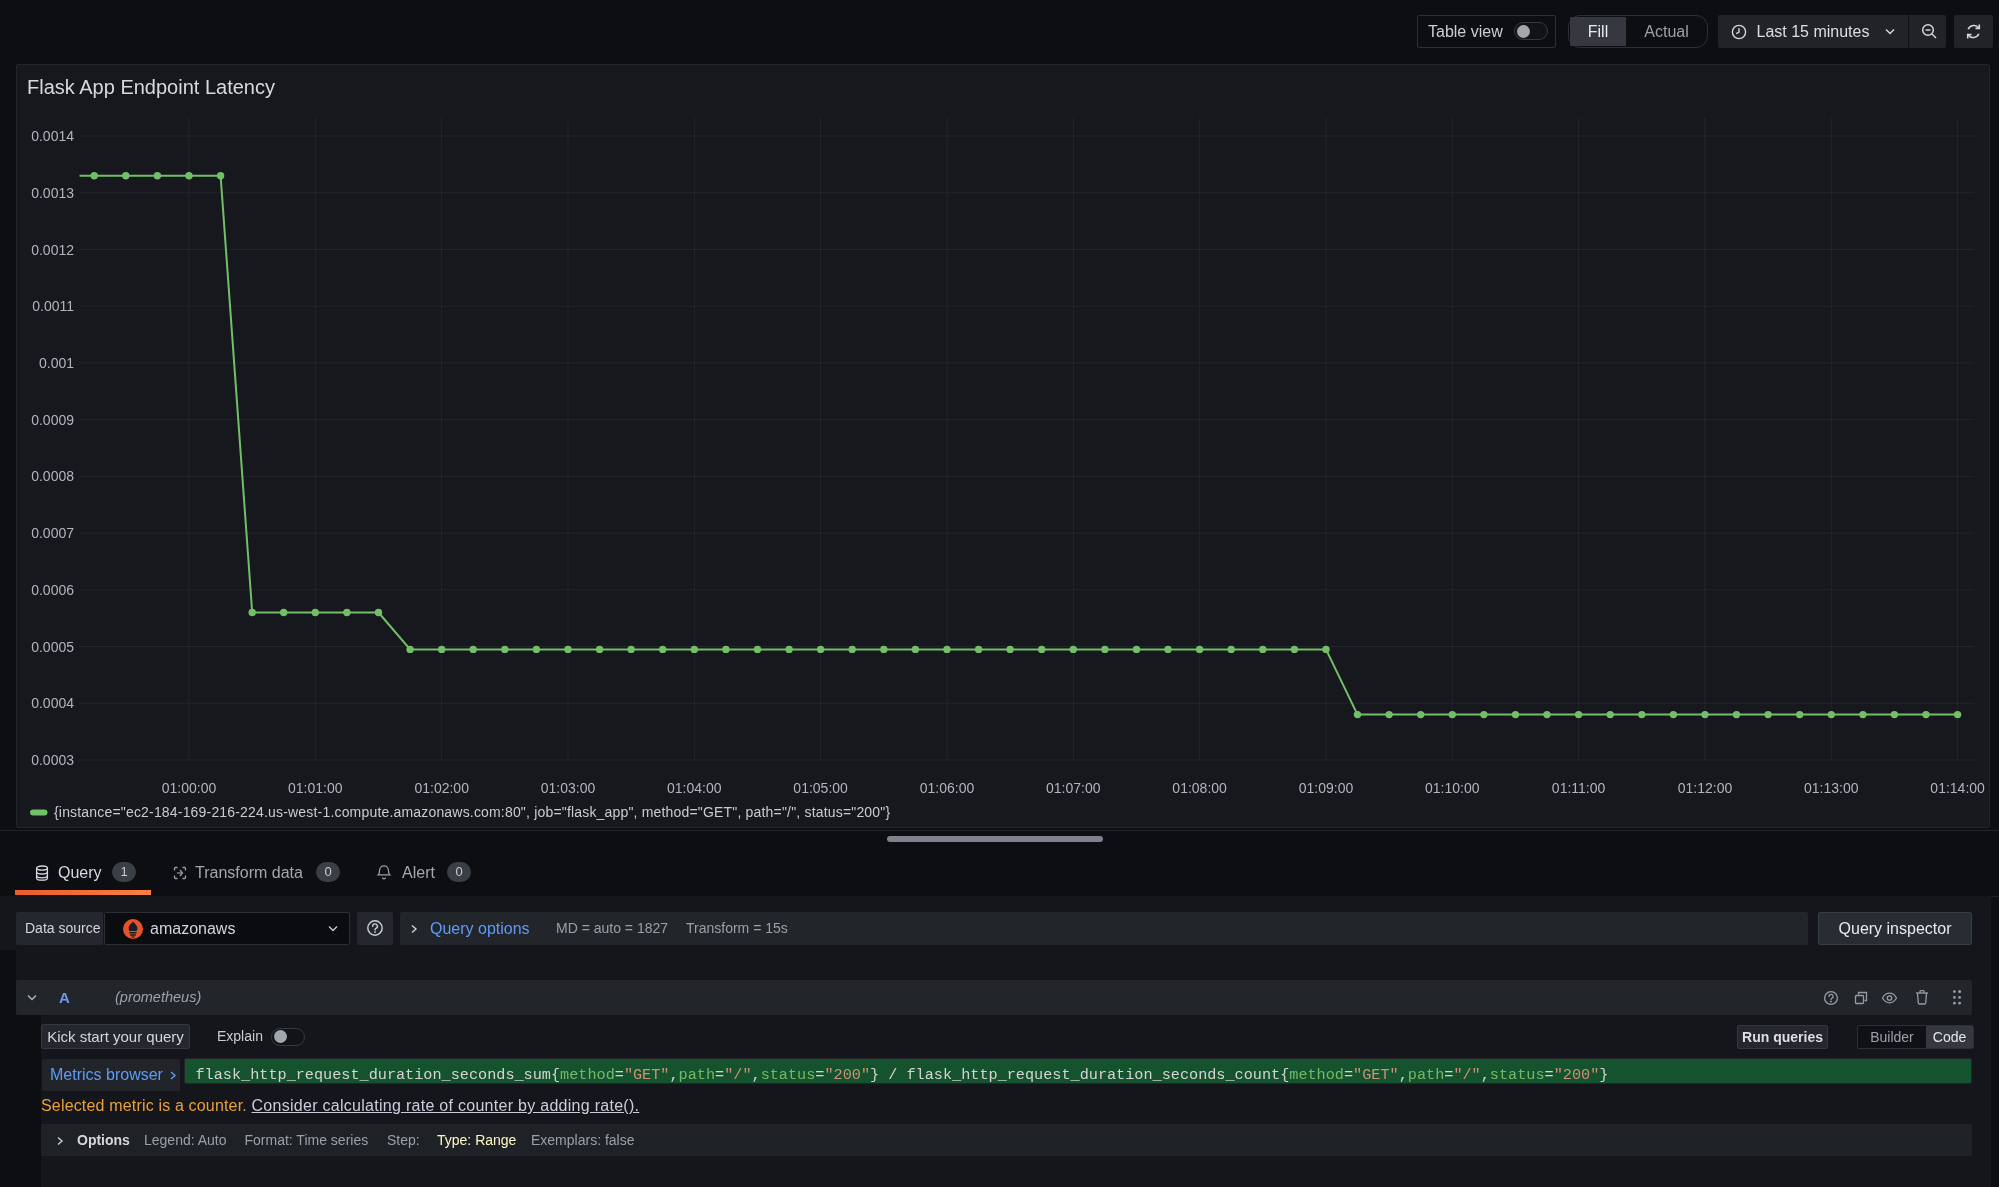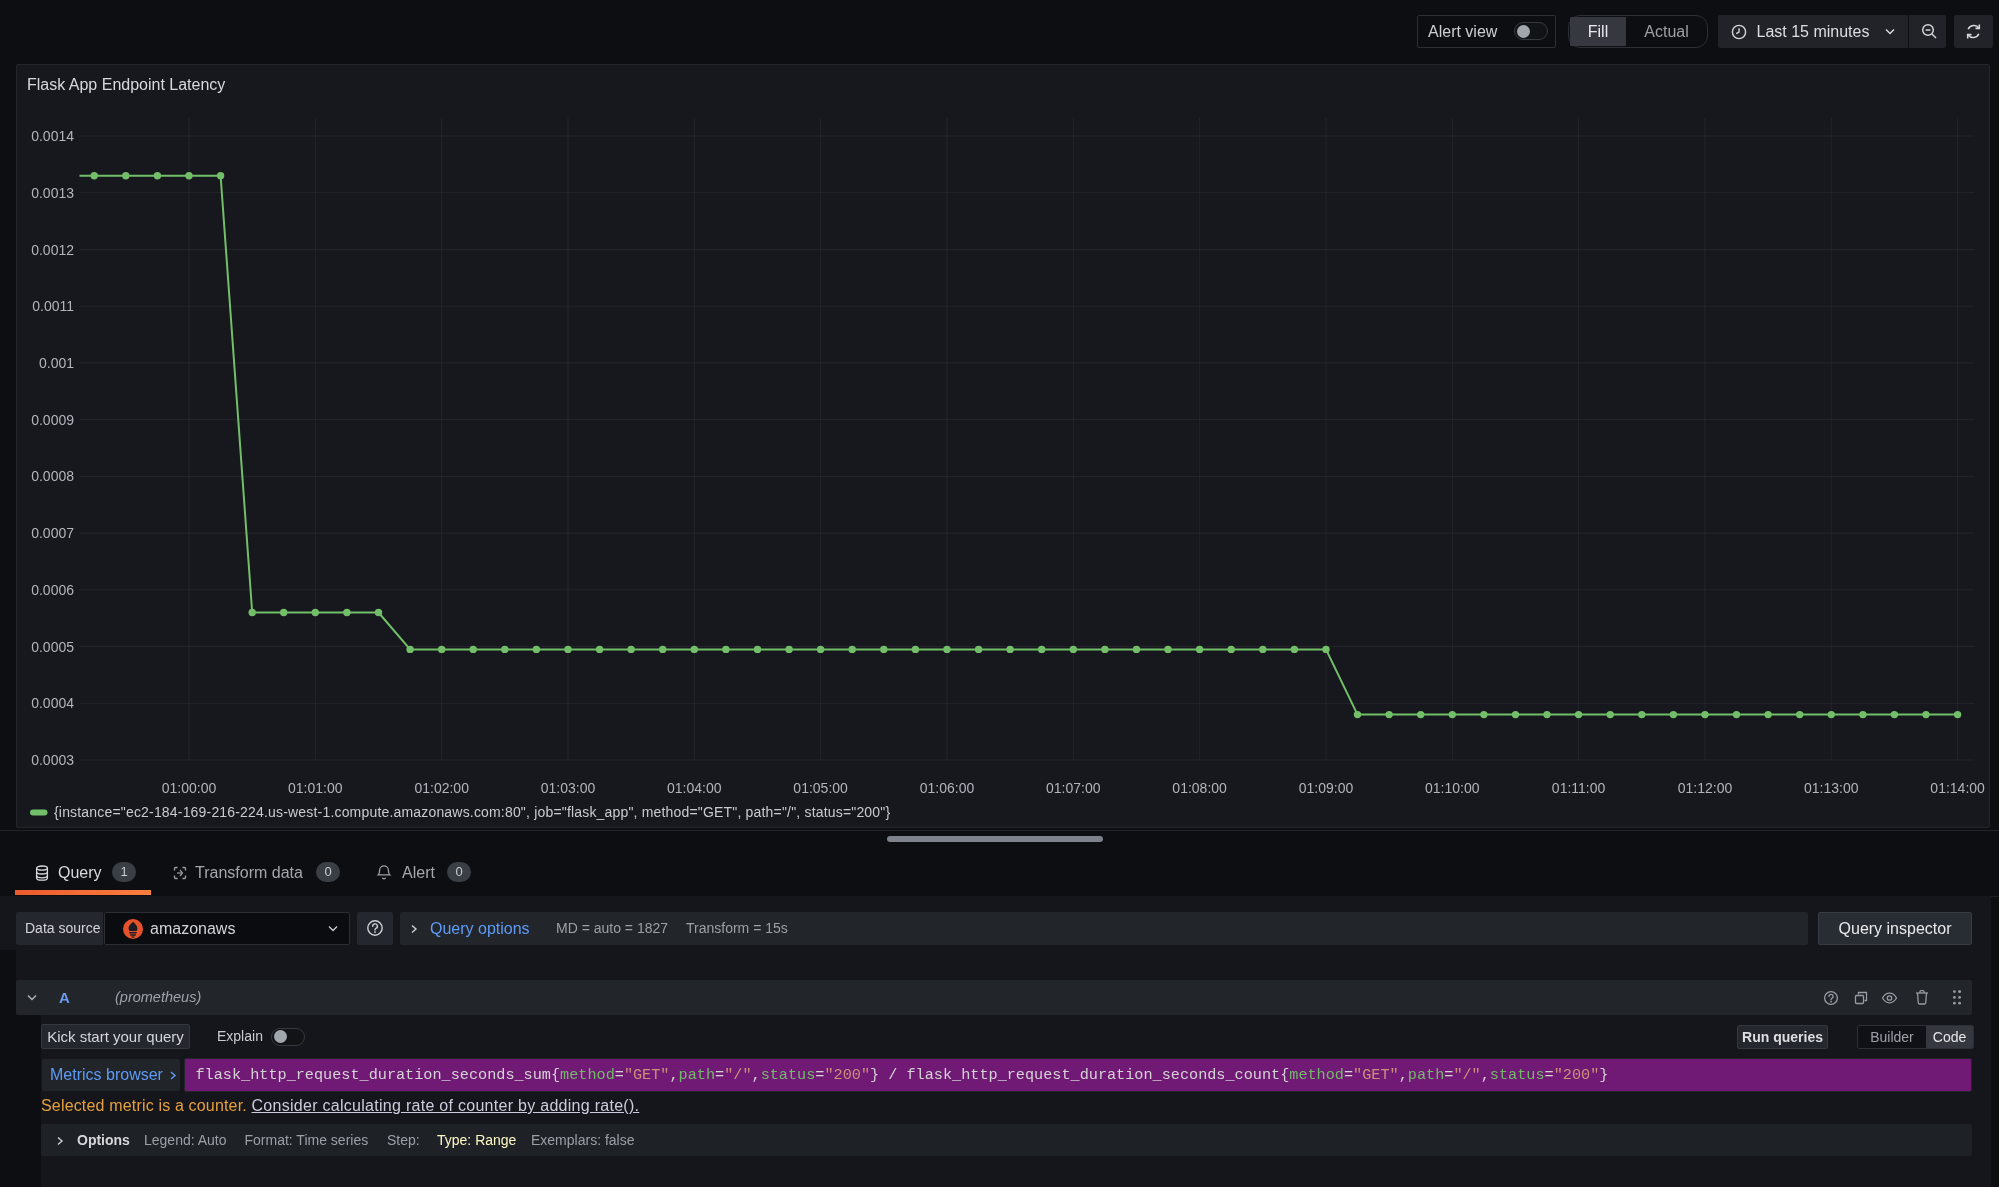--- a/index.html
+++ b/index.html
@@ -13,21 +13,21 @@
 .knob{position:absolute;left:2px;top:2px;width:12px;height:12px;border-radius:50%;background:#a2a7ae}
 .btn{background:#24272d;border:1px solid #34373e;border-radius:2px;color:#d3d6da;text-align:center}
 .badge{display:inline-block;background:#3a3f46;color:#c9ccd1;border-radius:10px;font-size:13px;line-height:20px;text-align:center}
 .icn{position:absolute}
 svg{display:block}
 </style></head>
 <body>
 <div id="root">
 
 <div class="abs" style="left:1417px;top:15px;width:139px;height:33px;border:1px solid #2d2f35;border-radius:2px">
-  <span style="position:absolute;left:10px;top:0;line-height:31px;font-size:16px;color:#ccced4">Alert view</span>
+  <span style="position:absolute;left:10px;top:0;line-height:31px;font-size:16px;color:#ccced4">Table view</span>
   <div class="pill" style="position:absolute;left:96px;top:6px;width:34px;height:18px">
     <div class="knob" style="width:13px;height:13px;top:1.5px"></div>
   </div>
 </div>
 
 <div class="abs" style="left:1568px;top:15px;width:140px;height:33px;border:1px solid #2d2f35;border-radius:12px">
   <div class="abs" style="left:1px;top:1px;width:56px;height:29px;background:#35383f;border-radius:1px;color:#e8eaed;font-size:16px;font-weight:500;line-height:29px;text-align:center">Fill</div>
   <div class="abs" style="left:57px;top:0;width:81px;height:31px;color:#9ba0a7;font-size:16px;line-height:31px;text-align:center">Actual</div>
 </div>
 
@@ -51,21 +51,21 @@
 <div class="abs" style="left:1954px;top:15px;width:39px;height:33px;background:#212329;border-radius:2px">
   <svg class="icn" style="left:11px;top:8px" width="17" height="17" viewBox="0 0 17 17" fill="none" stroke="#d4d6db" stroke-width="1.6">
     <path d="M13.9 5.1 A6.1 6.1 0 0 0 3.2 6.3"></path>
     <path d="M3.1 11.9 A6.1 6.1 0 0 0 13.8 10.7"></path>
     <path d="M14.3 1.6 V5.4 H10.5" fill="none"></path>
     <path d="M2.7 15.4 V11.6 H6.5" fill="none"></path>
   </svg>
 </div>
 
 <div class="abs" style="left:16px;top:64px;width:1974px;height:764px;background:#16181d;border:1px solid #22252a;border-radius:2px">
-  <div class="abs" style="left:10px;top:11px;font-size:16px;font-weight:500;color:#d7d9de">Flask App Endpoint Latency</div>
+  <div class="abs" style="left:10px;top:11px;font-size:20px;font-weight:500;color:#d7d9de">Flask App Endpoint Latency</div>
   <svg class="abs" style="left:0;top:0" width="1972" height="762" viewBox="0 0 1972 762">
 <line x1="62.5" y1="71.0" x2="1957.5" y2="71.0" class="g"></line>
 <text x="57" y="76.0" class="yl">0.0014</text>
 <line x1="62.5" y1="127.7" x2="1957.5" y2="127.7" class="g"></line>
 <text x="57" y="132.7" class="yl">0.0013</text>
 <line x1="62.5" y1="184.5" x2="1957.5" y2="184.5" class="g"></line>
 <text x="57" y="189.5" class="yl">0.0012</text>
 <line x1="62.5" y1="241.2" x2="1957.5" y2="241.2" class="g"></line>
 <text x="57" y="246.2" class="yl">0.0011</text>
 <line x1="62.5" y1="297.9" x2="1957.5" y2="297.9" class="g"></line>
@@ -291,21 +291,21 @@
   <span style="position:absolute;left:0;top:0;width:68px;text-align:center;line-height:22px;font-size:14px;font-weight:500;color:#9ba0a7">Builder</span>
   <div style="position:absolute;left:68px;top:0;width:47px;height:22px;background:#35383f;border-radius:1px;text-align:center;line-height:22px;font-size:14px;font-weight:500;color:#e4e6e9">Code</div>
 </div>
 
 <div class="abs" style="left:42px;top:1059px;width:138px;height:32px;background:#212429;border-radius:2px">
   <span style="position:absolute;left:8px;top:0;line-height:32px;font-size:16px;font-weight:500;color:#5e9bf7">Metrics browser</span>
   <svg class="icn" style="left:127px;top:12px" width="8" height="9" viewBox="0 0 8 9" fill="none" stroke="#5e9bf7" stroke-width="1.4">
         <path d="M2 1 L6 4.5 L2 8"></path>
       </svg>
 </div>
-<div class="abs" style="left:184px;top:1058px;width:1788px;height:34px;background:#701a75;border:1px solid #232529;border-radius:2px">
+<div class="abs" style="left:184px;top:1058px;width:1788px;height:26px;background:#14532d;border:1px solid #232529;border-radius:2px">
   <div style="position:absolute;left:10.5px;top:0;line-height:32px;font-family:'Liberation Mono',monospace;font-size:15.2px;color:#d4d4d4;white-space:pre">flask_http_request_duration_seconds_sum{<span style="color:#72b96a">method</span>=<span style="color:#ce9178">"GET"</span>,<span style="color:#72b96a">path</span>=<span style="color:#ce9178">"/"</span>,<span style="color:#72b96a">status</span>=<span style="color:#ce9178">"200"</span>} / flask_http_request_duration_seconds_count{<span style="color:#72b96a">method</span>=<span style="color:#ce9178">"GET"</span>,<span style="color:#72b96a">path</span>=<span style="color:#ce9178">"/"</span>,<span style="color:#72b96a">status</span>=<span style="color:#ce9178">"200"</span>}</div>
 </div>
 
 <div class="abs" style="left:41px;top:1097px;font-size:16px;letter-spacing:0.17px;color:#e7a13b">Selected metric is a counter.&nbsp;<span style="color:#ccccdc;letter-spacing:0.28px;text-decoration:underline">Consider calculating rate of counter by adding rate().</span></div>
 
 <div class="abs" style="left:41px;top:1124px;width:1931px;height:32px;background:#1e2126;border-radius:2px">
   <svg class="icn" style="left:15px;top:11.5px" width="8" height="10" viewBox="0 0 8 10" fill="none" stroke="#cdd0d5" stroke-width="1.4">
         <path d="M2 1.5 L6 5 L2 8.5"></path>
       </svg>
   <span style="position:absolute;left:36px;top:0;line-height:32px;font-size:14px;font-weight:600;color:#d5d7db">Options</span>

